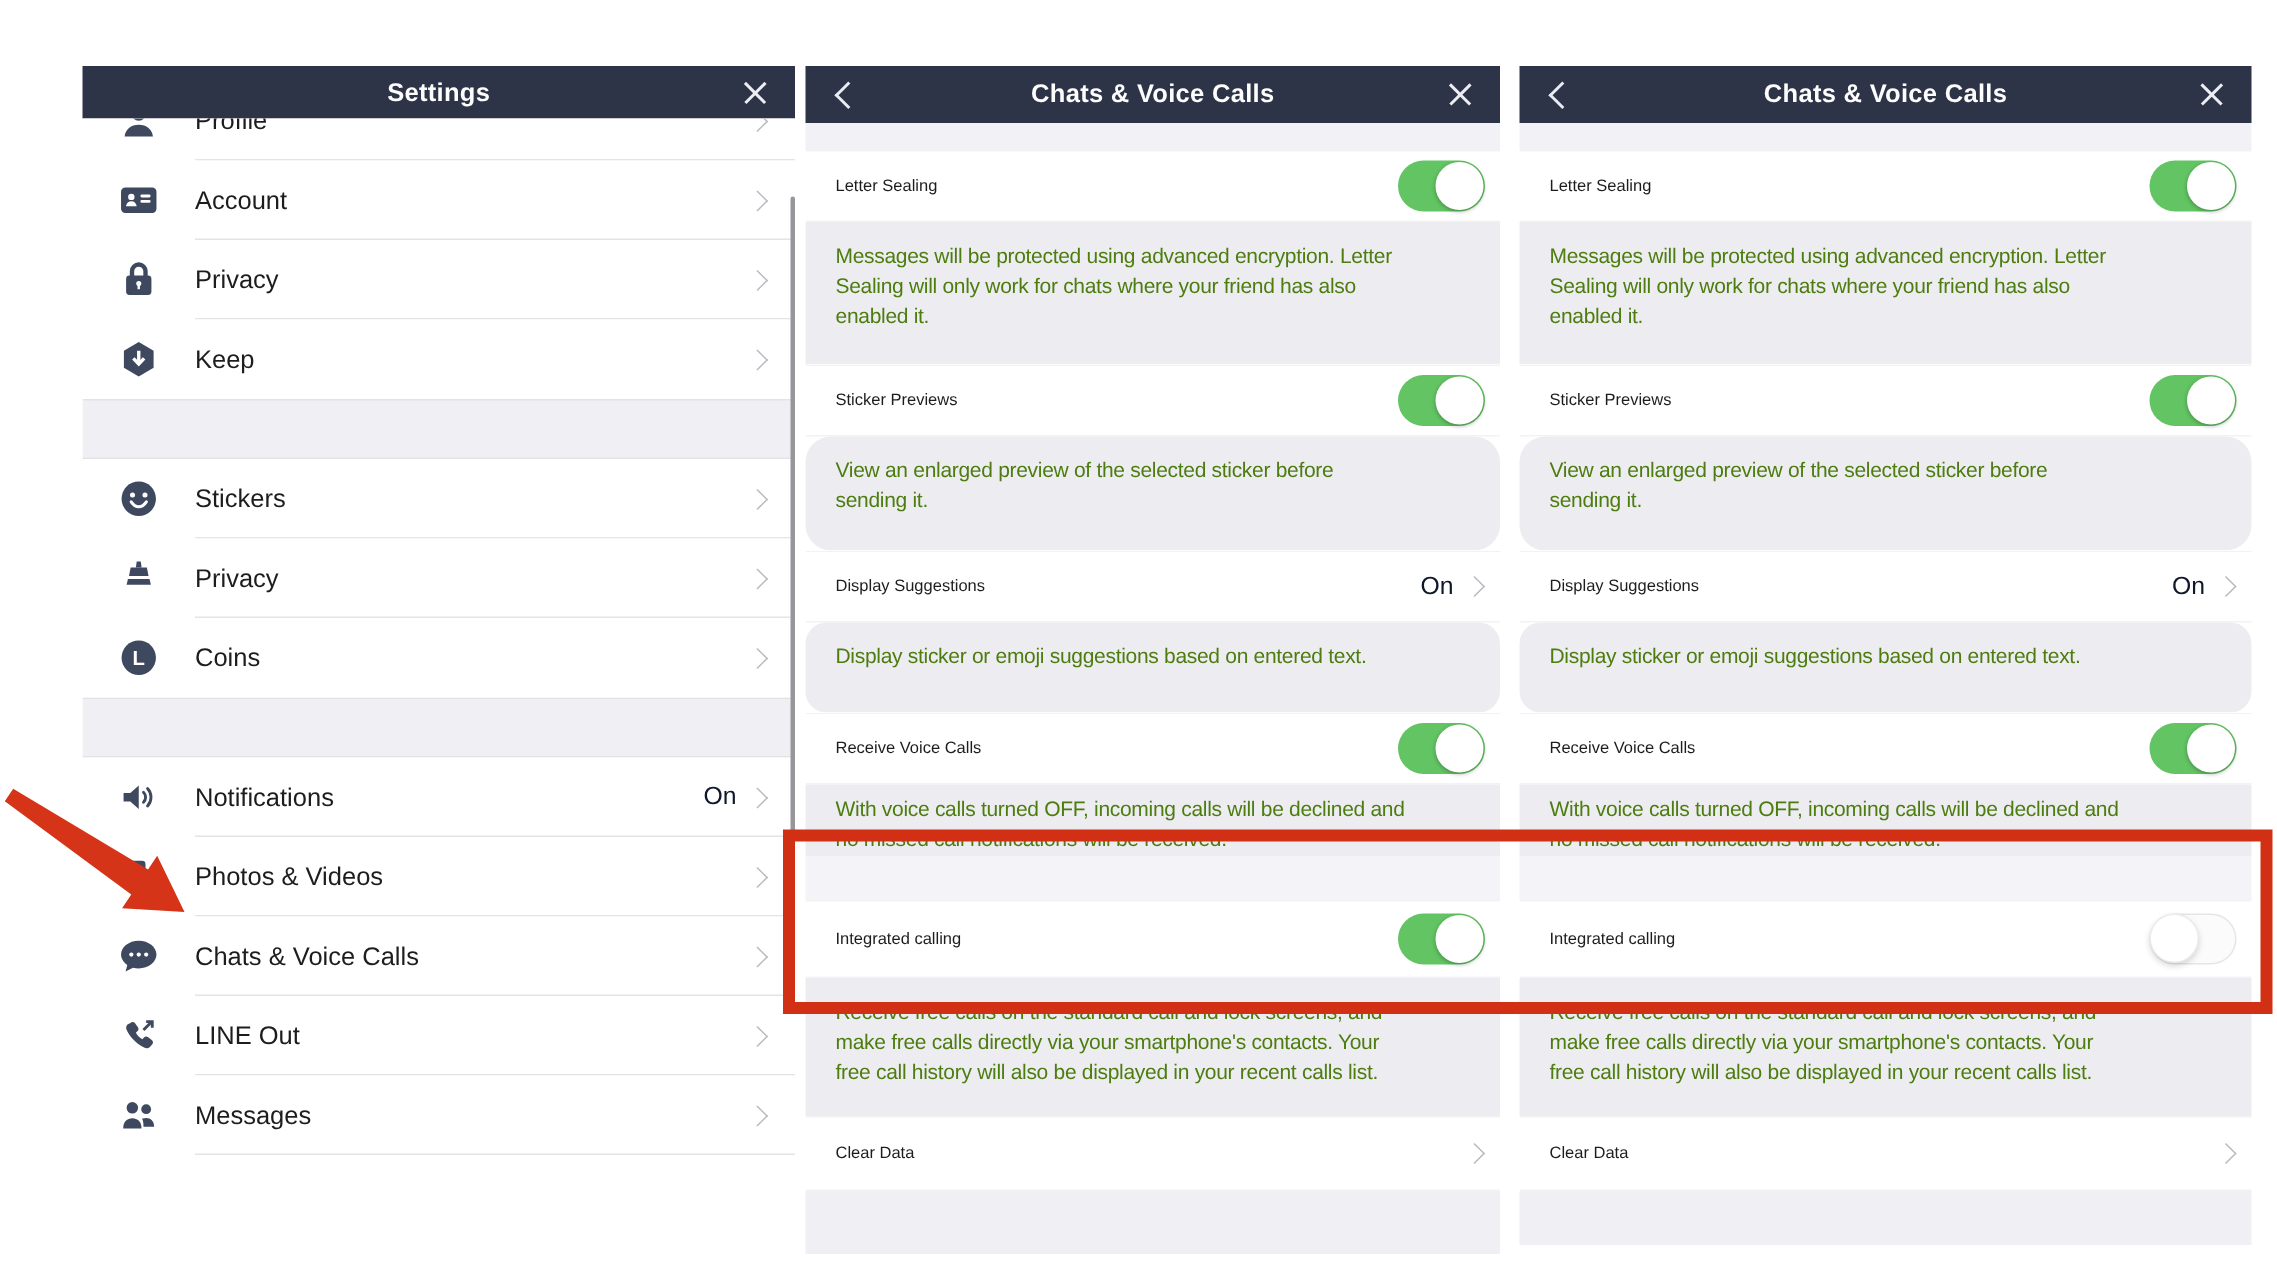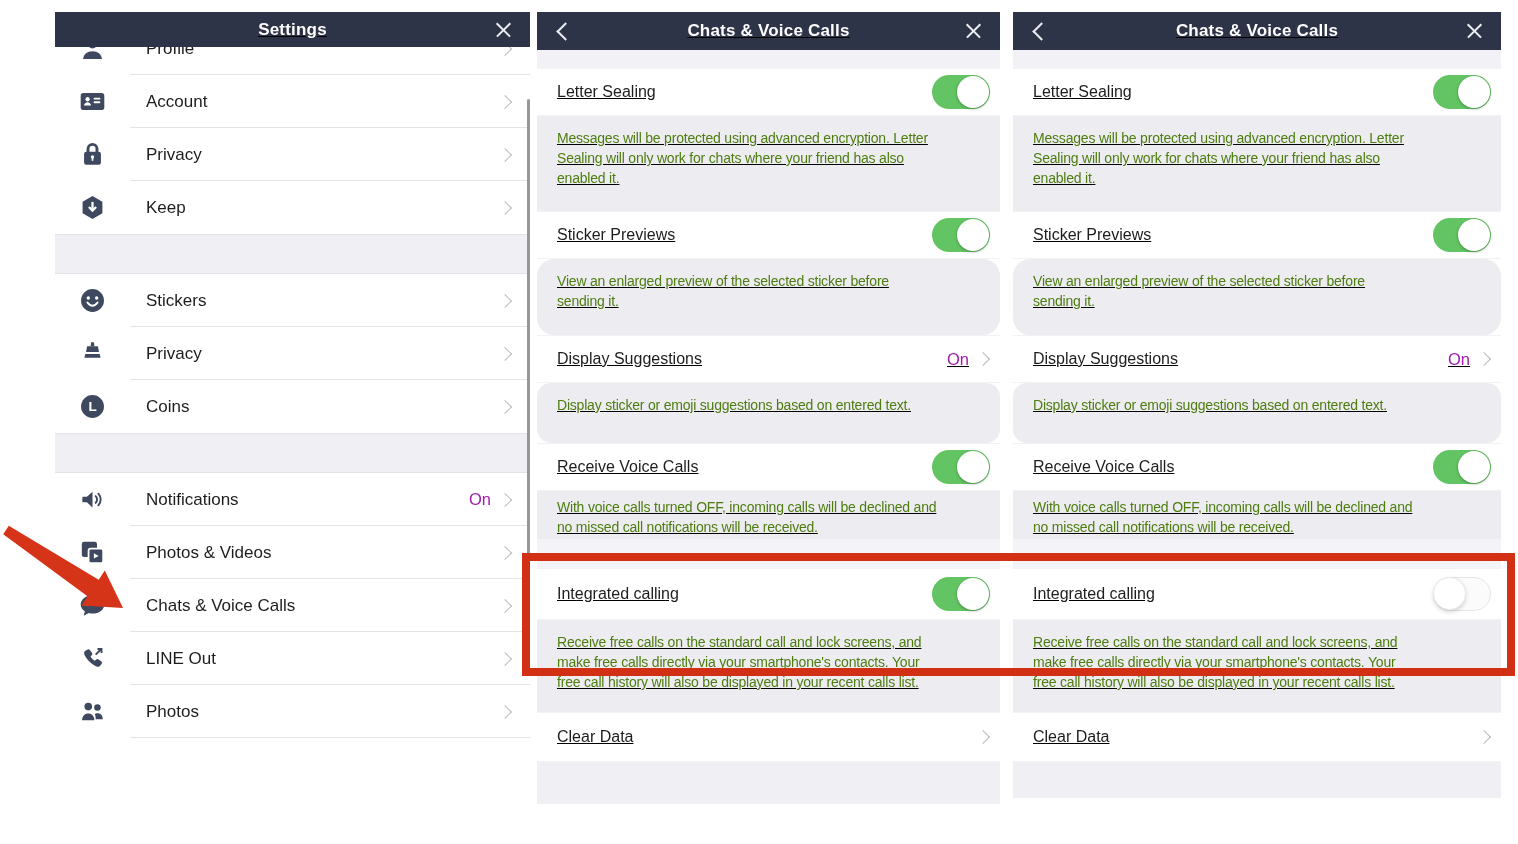--- a/index.html
+++ b/index.html
@@ -1,54 +1,54 @@
 <!DOCTYPE html>
 <html><head>
 <meta charset="utf-8">
 <style>
   html,body{margin:0;padding:0;background:#fff;}
   .stage{position:relative;width:1518px;height:844px;background:#fff;overflow:hidden;
          font-family:"Liberation Sans","DejaVu Sans",sans-serif;}
-  .panel{position:absolute;top:12px;background:#fff;text-decoration:underline;}
+  .panel{position:absolute;top:44px;background:#fff;}
   .panel-left{left:55px;width:475px;height:792px;}
   .panel-mid{left:537px;width:463px;height:792px;}
   .panel-right{left:1013px;width:488px;height:786px;}
 
   
   .hdr{height:35px;background:#2e3447;display:flex;align-items:center;padding:0 14px;}
   .hdr2{height:38px;background:#2e3447;display:flex;align-items:center;padding:0 14px;}
   .hdr-title{flex:1;text-align:center;color:#fdfdfe;font-size:17px;font-weight:bold;letter-spacing:.2px;}
   .hdr-side{width:26px;display:flex;justify-content:center;align-items:center;}
   .xicon{position:relative;width:17px;height:17px;}
   .xicon::before,.xicon::after{content:"";position:absolute;left:-1px;top:7.6px;width:19px;height:1.6px;background:#eceef4;}
   .xicon::before{transform:rotate(45deg);}
   .xicon::after{transform:rotate(-45deg);}
   .back{width:11px;height:11px;border-left:2.2px solid #e9ecf2;border-bottom:2.2px solid #e9ecf2;transform:rotate(45deg);margin-left:2px;}
 
   
   .list-clip{position:absolute;left:0;right:0;top:35px;bottom:0;overflow:hidden;}
-  .row{position:relative;height:53px;display:flex;align-items:center;background:#fff;padding-right:18px;gap:16px;}
+  .row{position:relative;height:53px;display:flex;align-items:center;background:#fff;padding-right:18px;}
   .row::after{content:"";position:absolute;left:75px;right:0;bottom:0;height:1px;background:#e4e4e8;}
   .row.nosep::after{display:none;}
   .row.partial-top{margin-top:-25px;}
   .icell{width:75px;display:flex;justify-content:center;align-items:center;}
   .icell svg{width:27px;height:27px;display:block;}
   .lbl{font-size:17px;color:#1d1d1f;}
   .rgt{margin-left:auto;display:flex;align-items:center;gap:9px;}
-  .val{font-size:16.5px;color:#a21caf;}
+  .val{font-size:16.5px;color:#0f172a;}
   .chev{width:9px;height:9px;border-top:1.7px solid #b9b9c0;border-right:1.7px solid #b9b9c0;transform:rotate(45deg);margin-right:2px;}
   .gapband{height:40px;background:#f0f0f4;border-top:1px solid #e3e3e7;border-bottom:1px solid #e3e3e7;box-sizing:border-box;}
   .scrollbar{position:absolute;right:0;top:87px;width:3px;height:533px;background:#96969b;border-radius:2px;}
 
   
   .strip{height:18px;background:#f2f2f6;}
   .sec{height:48px;display:flex;align-items:center;background:#fff;padding:0 10px 0 20px;
        box-shadow:inset 0 1px 0 rgba(0,0,0,.05), inset 0 -1px 0 rgba(0,0,0,.05);box-sizing:border-box;}
   .sec.h52{height:52px;gap:41px;} .sec.h50{height:50px;}
-  .slbl{font-size:16px;color:#1d1d1f;}
+  .slbl{font-size:11px;color:#1d1d1f;}
   .desc{background:#ededf1;color:#4d7c0f;font-size:14px;line-height:20px;letter-spacing:-.2px;
         padding:12px 4px 0 20px;box-sizing:border-box;overflow:hidden;}
   .desc div{white-space:nowrap;}
   .d-ls{height:95px;} .d-sp{height:76px;border-radius:17px;} .d-ds{height:60px;border-radius:14px;} .d-rvc{height:48px;padding-top:6px;} .d-ic{height:92px;}
   .gapstrip{height:29px;background:#f4f4f8;}
   .botband{height:42px;background:#f0f0f4;}
   .botband.short{height:36px;}
 
   .toggle{position:relative;width:58px;height:34px;border-radius:17px;box-sizing:border-box;flex:none;}
   .toggle.on{background:#62c462;}
@@ -242,21 +242,21 @@
 
       <div class="row">
         <span class="icell">
           <svg viewBox="0 0 24 24" fill="#3e4960">
               <circle cx="8.2" cy="7.6" r="3.4"></circle>
               <path d="M2.8 19.4c0-3.4 2.3-5.6 5.4-5.6s5.4 2.2 5.4 5.6v.4H2.8z"></path>
               <circle cx="16.4" cy="8.4" r="2.9"></circle>
               <path d="M14.6 13.9c.6-.2 1.2-.3 1.8-.3 2.7 0 4.7 1.9 4.7 4.9v.3h-6.3c0-2-.1-3.6-.9-4.9z"></path>
             </svg>
         </span>
-        <span class="lbl">Photos</span>
+        <span class="lbl">Messages</span>
         <span class="rgt">
             <span class="chev"></span>
           </span>
       </div>
 
 
       <div class="row nosep">
         
         
         

